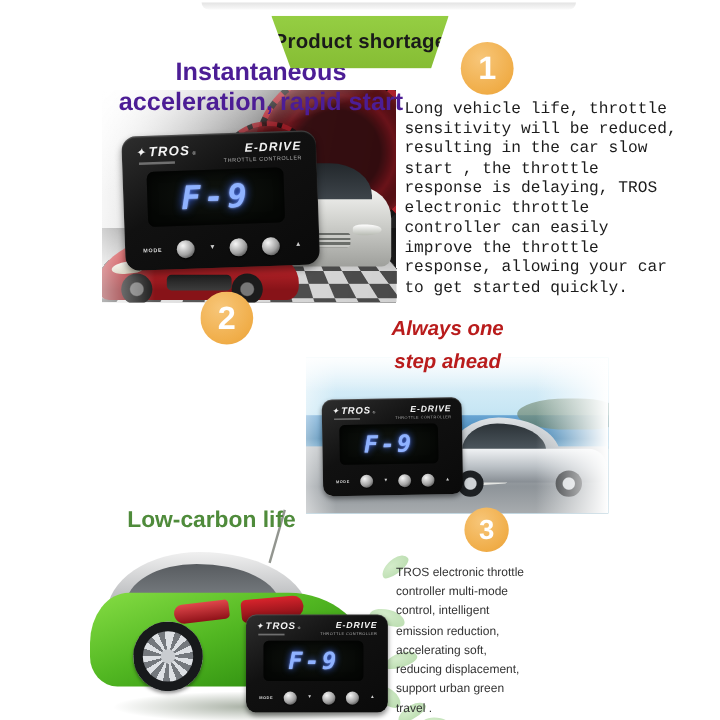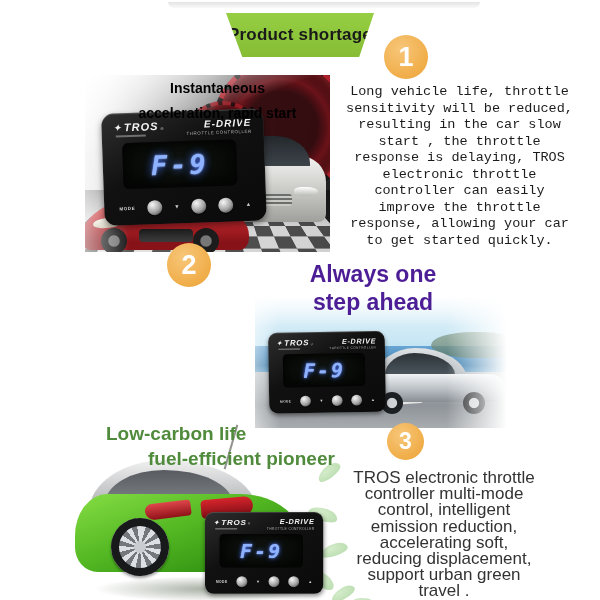--- a/index.html
+++ b/index.html
@@ -25,33 +25,33 @@
   
   .badge{border-radius:50%;background:radial-gradient(circle at 38% 32%,#f7c679,#f0ad48 70%,#e69f38);
     color:#fff;display:flex;align-items:center;justify-content:center;
     font-weight:700;z-index:6;}
   .badge-1{left:384px;top:35px;width:44px;height:44px;font-size:27px;}
   .badge-2{left:167px;top:243px;width:44px;height:44px;font-size:27px;}
   .badge-3{left:387px;top:423px;width:37px;height:37px;font-size:23px;}
 
   
   .headline{white-space:pre-line;text-align:center;font-weight:700;z-index:6;}
-  .headline-1{left:75px;top:76px;width:285px;font-size:14px;line-height:25px;color:#000000;}
-  .headline-2{left:278px;top:260px;width:190px;font-size:23px;line-height:28px;color:#4c1d95;}
+  .headline-1{left:75px;top:48px;width:285px;font-size:21px;line-height:25px;color:#4c1d95;}
+  .headline-2{left:278px;top:260px;width:190px;font-size:17px;line-height:28px;color:#b91c1c;font-style:italic;}
   .headline-3{left:106px;top:421px;z-index:6;color:#4f8b3b;font-weight:700;font-size:19px;line-height:25px;}
   .headline-3 .h3-line2{margin-left:42px;}
   .antenna{left:230px;top:424px;width:2px;height:46px;background:#4a4f45;
     transform:rotate(16deg);opacity:.6;z-index:5;}
 
   
-  .bodytext{white-space:pre-line;color:#2a2a2a;z-index:4;text-align:center;}
+  .bodytext{white-space:pre-line;color:#2a2a2a;z-index:4;}
   .text-1{left:337px;top:84px;width:245px;font-family:"Liberation Mono",monospace;
     font-size:13.5px;line-height:16.5px;color:#1c1c1c;}
   .text-2{left:110px;top:286px;width:238px;font-size:14px;line-height:15.2px;color:#333;}
-  .text-3{left:330px;top:470px;width:228px;font-size:17px;line-height:16.2px;color:#333;}
+  .text-3{left:330px;top:470px;width:228px;font-size:10px;line-height:16.2px;color:#333;}
 
   
   .photo1{left:85px;top:75px;width:245px;height:177px;overflow:hidden;z-index:1;
     background:linear-gradient(100deg,#f4f4f4 0%,#dcdcdc 18%,#9a9a9a 45%,#4a4a4a 70%,#191919 100%);}
   .p1-gauge{border-radius:50%;}
   .p1-gauge1{right:-22px;top:-18px;width:130px;height:130px;
     background:radial-gradient(circle,#330b0e 38%,#6b1219 52%,#230709 66%,#141414 74%);
     border:5px dashed #b3212b;box-shadow:inset 0 0 20px #c0222c;opacity:.95;}
   .p1-gauge2{right:66px;top:26px;width:74px;height:74px;
     background:radial-gradient(circle,#2a090b 34%,#5d1016 52%,#1d0607 68%,#101010 76%);
@@ -239,21 +239,20 @@
       <div class="p2-car-glass"></div>
       <div class="p2-car-body"></div>
       <div class="p2-wheel" style="left:34px;"></div>
       <div class="p2-wheel" style="left:116px;"></div>
     </div>
     <div class="abs p2-fade"></div>
   </div>
 
   <div class="abs headline-3">
     <div class="h3-line1">Low-carbon life</div>
-    <div class="h3-line2">fuel-efficient pioneer</div>
   </div>
   <div class="abs antenna"></div>
 
   <div class="abs badge badge-3">3</div>
 
   <div class="abs photo3">
     <div class="abs p3-shadow"></div>
     <div class="abs p3-roof"></div>
     <div class="abs p3-window"></div>
     <div class="abs p3-body"></div>

